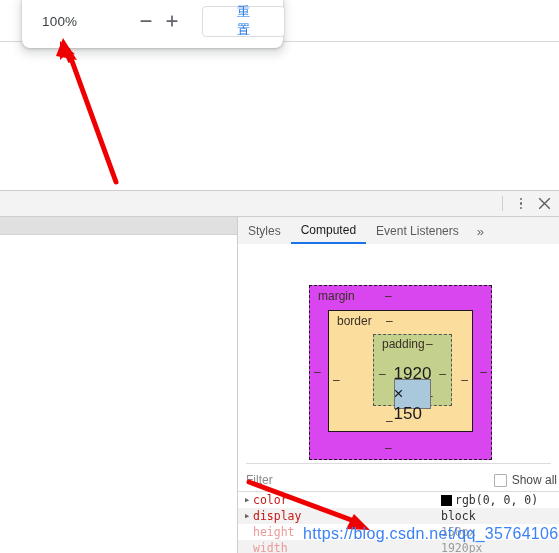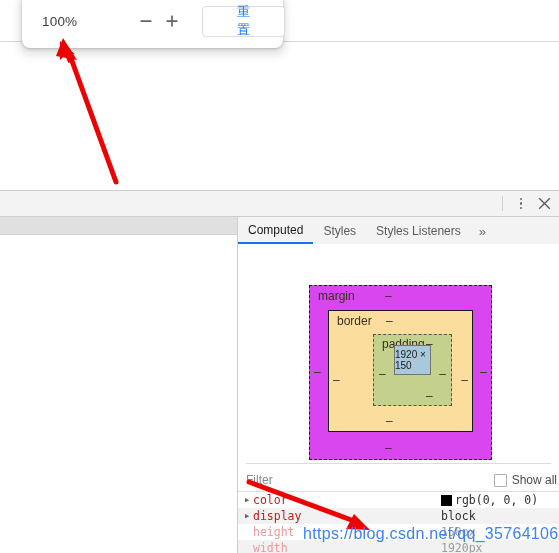--- a/index.html
+++ b/index.html
@@ -87,24 +87,24 @@
   }
   #border-box{
     position:absolute;left:18px;top:24px;right:18px;bottom:27px;box-sizing:border-box;
     background:#fbdd9e;border:1.5px solid #1a1a1a;
   }
   #padding-box{
     position:absolute;left:20px;top:23px;right:20px;bottom:25px;box-sizing:border-box;
     background:#c4d18c;border:1.5px dashed #555;margin-left:24px;
   }
   #content-box{
-    position:absolute;left:20px;top:10px;right:20px;height:30px;box-sizing:border-box;
+    position:absolute;left:20px;top:44px;right:20px;height:30px;box-sizing:border-box;
     background:#a9c8dc;border:1.5px solid #737373;
     display:flex;align-items:center;justify-content:center;
-    font-size:10px;color:#1a1a1a;
+    font-size:17px;color:#1a1a1a;
   }
   .bm-label{position:absolute;font-size:12px;color:#3a2f25;}
   .bm-dash{position:absolute;font-size:12px;color:#3a2f25;}
   #margin-label{left:8px;top:3px;}
   #border-label{left:8px;top:3px;}
   #padding-label{left:8px;top:2px;}
 
   #boxmodel-divider{position:absolute;left:8px;top:219px;width:305px;height:1px;background:#dcdcdc;}
 
   
@@ -192,23 +192,23 @@
     </div>
   </div>
 
   <div id="left-pane">
     <div id="left-toolbar"></div>
   </div>
 
   <div id="right-pane">
 
     <div id="tabbar">
+      <div class="tab">Styles</div>
       <div class="tab active">Computed</div>
-      <div class="tab">Styles</div>
-      <div class="tab">Styles Listeners</div>
+      <div class="tab">Event Listeners</div>
       <div id="tab-overflow">»</div>
     </div>
 
     <div id="boxmodel-area">
 
       <div id="margin-box">
         <div class="bm-label" id="margin-label">margin</div>
         <div class="bm-dash" style="left:75px;top:3px;">–</div>
         <div class="bm-dash" style="left:4px;top:79px;">–</div>
         <div class="bm-dash" style="right:4px;top:79px;">–</div>

